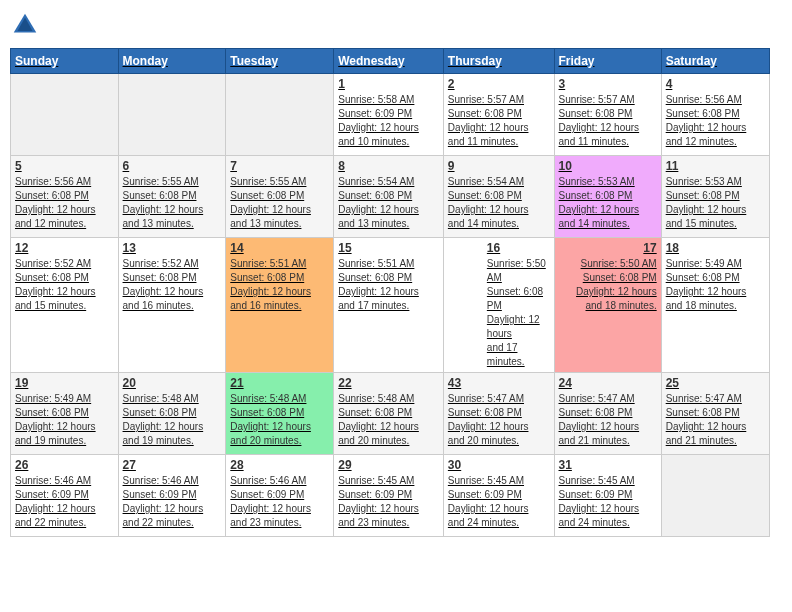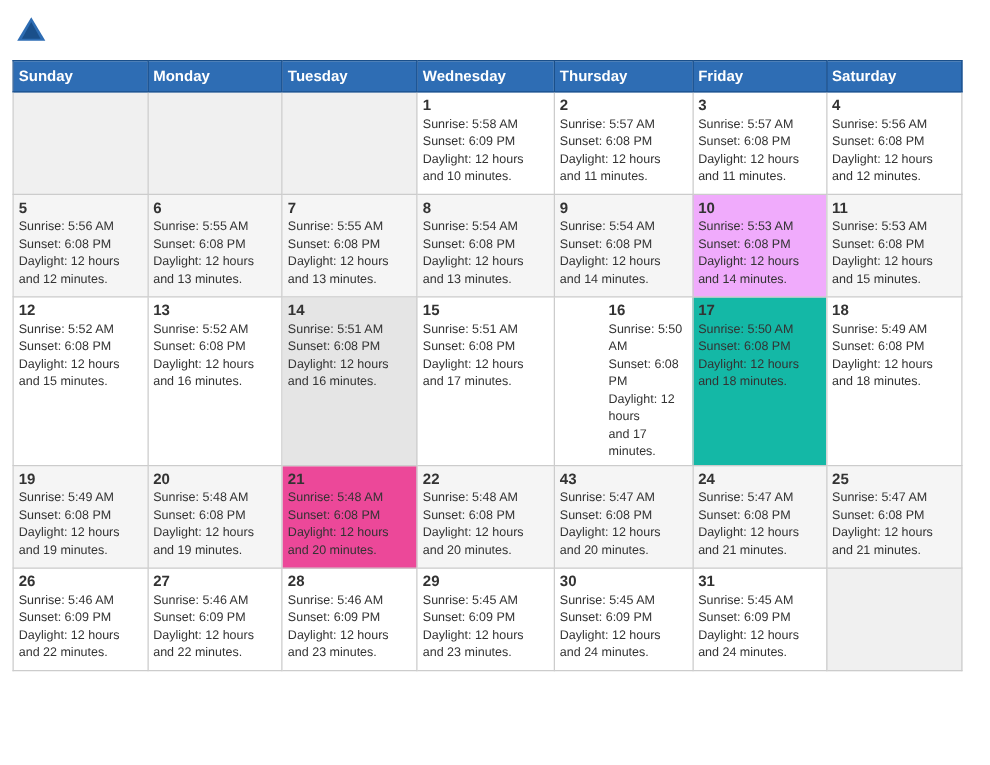--- a/index.html
+++ b/index.html
@@ -8,20 +8,21 @@
       height: 612px;
       background: #fff;
       font-family: Arial, sans-serif;
       font-size: 11px;
       overflow: hidden;
     }
     .page {
       width: 780px;
       height: 612px;
       padding: 10px;
+      text-decoration: underline;
     }
     .header {
       display: flex;
       justify-content: space-between;
       align-items: flex-start;
       margin-bottom: 8px;
     }
     .logo {
       display: flex;
       align-items: center;
@@ -228,42 +229,42 @@
 Daylight: 12 hours
 and 15 minutes.</div>
           </td>
           <td style="background-color: rgb(255, 255, 255);">
             <span class="day-num">13</span>
             <div class="day-info" style="white-space: pre-line;">Sunrise: 5:52 AM
 Sunset: 6:08 PM
 Daylight: 12 hours
 and 16 minutes.</div>
           </td>
-          <td style="background-color: #e5e5e5;">
+          <td style="background-color: #fdba74;">
             <span class="day-num">14</span>
             <div class="day-info" style="white-space: pre-line;">Sunrise: 5:51 AM
 Sunset: 6:08 PM
 Daylight: 12 hours
 and 16 minutes.</div>
           </td>
           <td style="background-color: rgb(255, 255, 255);">
             <span class="day-num">15</span>
             <div class="day-info" style="white-space: pre-line;">Sunrise: 5:51 AM
 Sunset: 6:08 PM
 Daylight: 12 hours
 and 17 minutes.</div>
           </td>
           <td style="background-color: rgb(255, 255, 255); padding-left: 43px;">
             <span class="day-num">16</span>
             <div class="day-info" style="white-space: pre-line;">Sunrise: 5:50 AM
 Sunset: 6:08 PM
 Daylight: 12 hours
 and 17 minutes.</div>
           </td>
-          <td style="background-color: #14b8a6;">
+          <td style="background-color: #fca5a5; text-align: right;">
             <span class="day-num">17</span>
             <div class="day-info" style="white-space: pre-line;">Sunrise: 5:50 AM
 Sunset: 6:08 PM
 Daylight: 12 hours
 and 18 minutes.</div>
           </td>
           <td style="background-color: rgb(255, 255, 255);">
             <span class="day-num">18</span>
             <div class="day-info" style="white-space: pre-line;">Sunrise: 5:49 AM
 Sunset: 6:08 PM
@@ -279,21 +280,21 @@
 Daylight: 12 hours
 and 19 minutes.</div>
           </td>
           <td style="background-color: rgb(245, 245, 245);">
             <span class="day-num">20</span>
             <div class="day-info" style="white-space: pre-line;">Sunrise: 5:48 AM
 Sunset: 6:08 PM
 Daylight: 12 hours
 and 19 minutes.</div>
           </td>
-          <td style="background-color: #ec4899; margin-left: 48px;">
+          <td style="background-color: #86efac; margin-left: 48px;">
             <span class="day-num">21</span>
             <div class="day-info" style="white-space: pre-line;">Sunrise: 5:48 AM
 Sunset: 6:08 PM
 Daylight: 12 hours
 and 20 minutes.</div>
           </td>
           <td style="background-color: rgb(245, 245, 245);">
             <span class="day-num">22</span>
             <div class="day-info" style="white-space: pre-line;">Sunrise: 5:48 AM
 Sunset: 6:08 PM

